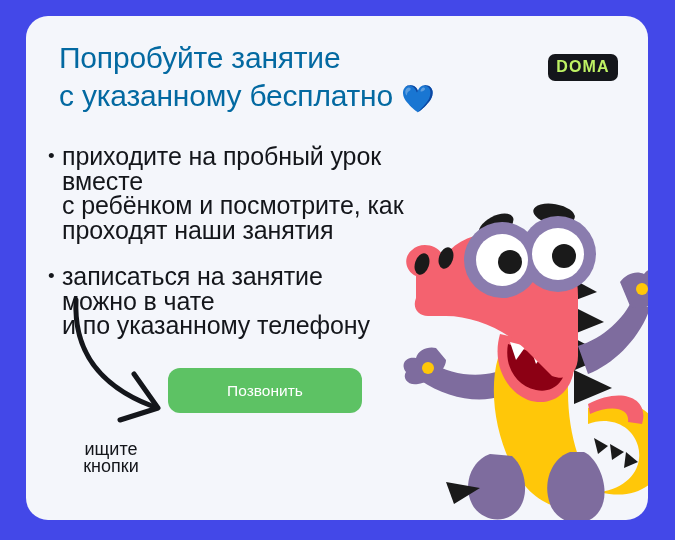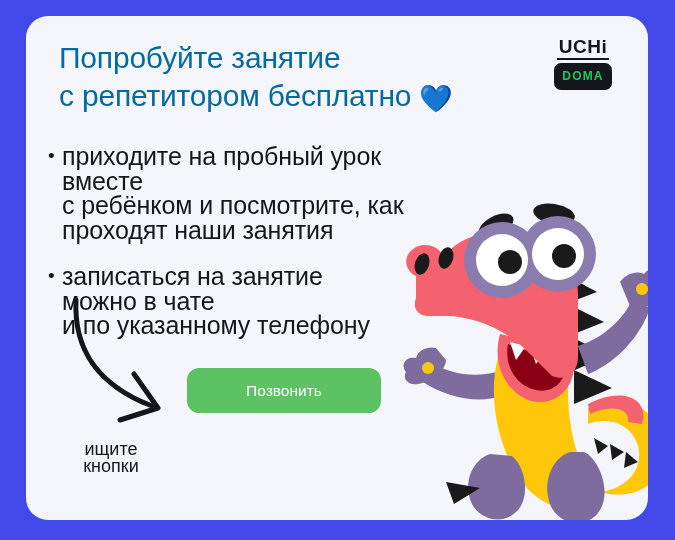--- a/index.html
+++ b/index.html
@@ -17,22 +17,22 @@
     background:#F4F6FB;border-radius:22px;overflow:hidden;
   }
 
   
   .logo{position:absolute;right:22px;top:20px;width:86px;text-align:center;}
   .logo-top{
     font-size:19px;font-weight:700;letter-spacing:.5px;color:#14161B;
     line-height:21px;display:inline-block;border-bottom:2.5px solid #14161B;padding:0 2px 1px;
   }
   .logo-bot{
-    margin-top:3px;background:#14161B;color:#22c55e;border-radius:7px;
-    font-size:12px;font-weight:700;letter-spacing:1.2px;line-height:22px;
+    margin-top:18px;background:#14161B;color:#bef264;border-radius:7px;
+    font-size:16px;font-weight:700;letter-spacing:1.2px;line-height:22px;
     padding:2px 8px 3px;display:inline-block;
   }
 
   
   .headline{
     position:absolute;left:24px;top:23px;width:500px;
     font-size:30px;line-height:38px;font-weight:400;color:#0369a1;
     letter-spacing:-0.2px;
     margin-left:9px;
   }
@@ -57,21 +57,21 @@
   .hint{
     position:absolute;left:30px;top:425px;width:110px;text-align:center;
     font-size:18px;line-height:17px;color:#14161B;white-space:pre-line;
   }
 
   
   .btn{
     position:absolute;left:142px;width:194px;height:45px;border:0;
     border-radius:12px;color:#fff;font-size:15.5px;font-weight:400;
     font-family:inherit;cursor:pointer;display:flex;align-items:center;
-    justify-content:center;padding:16px;margin-left:19px;
+    justify-content:center;padding:16px;
   }
   .btn-call{top:352px;background:#5DC264;}
   .btn-write{top:407px;background:#45A2EE;}
 
   
   .mascot{position:absolute;left:366px;top:180px;width:292px;height:330px;}
 
   
   .watermark{
     position:absolute;right:12px;bottom:10px;display:flex;align-items:center;
@@ -86,27 +86,26 @@
   .wm-text{color:#fff;font-size:25px;font-weight:700;line-height:25px;letter-spacing:-0.5px;}
 </style>
 </head>
 <body>
 
 <div id="root">
 
   <div class="card">
 
     <div class="logo">
-      <div><span class="logo-top">UCHi</span></div>
       <div><span class="logo-bot">DOMA</span></div>
     </div>
 
     <div class="headline">
       <span>Попробуйте занятие</span><br>
-      <span>с репетитором бесплатно</span>
+      <span>с указанному бесплатно</span>
       <span class="heart">💙</span>
     </div>
 
     <div class="bullets">
       <div class="bullet">
         <div class="bullet-dot">•</div>
         <div class="bullet-text">приходите на пробный урок вместе
 с ребёнком и посмотрите, как
 проходят наши занятия</div>
       </div>

